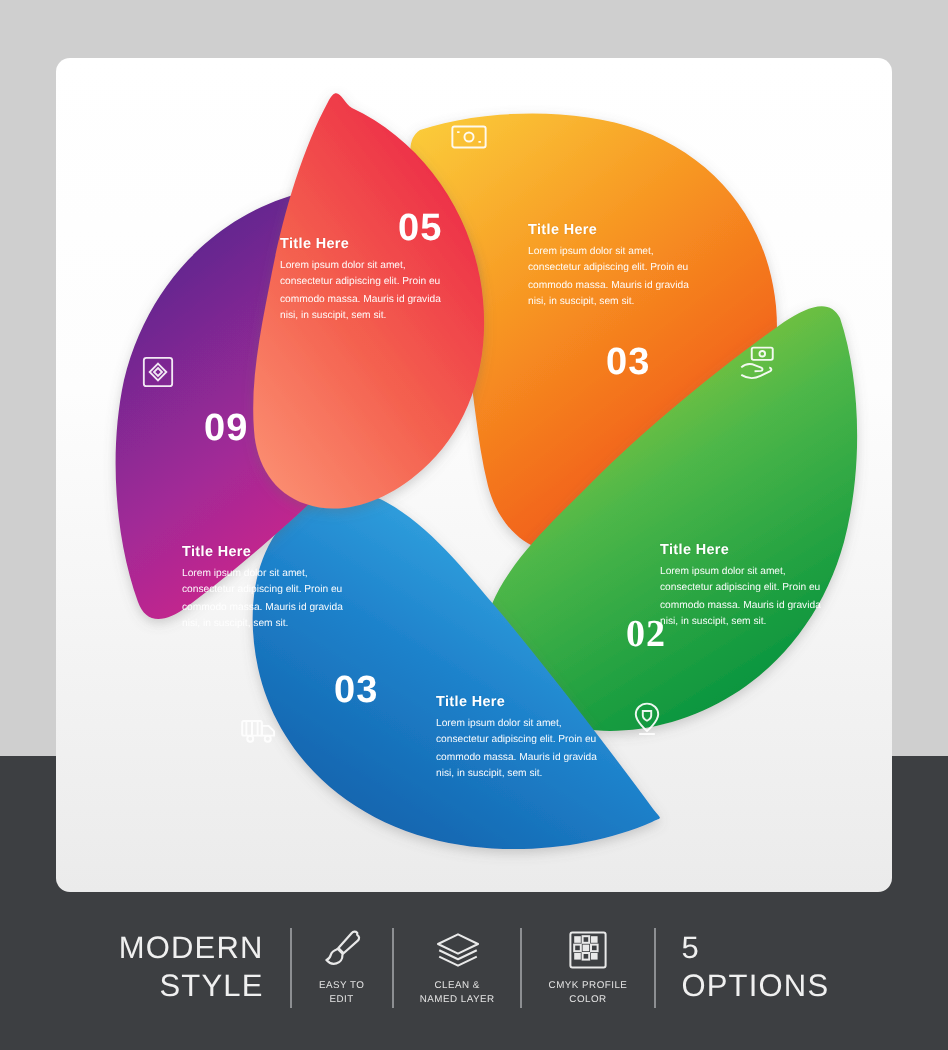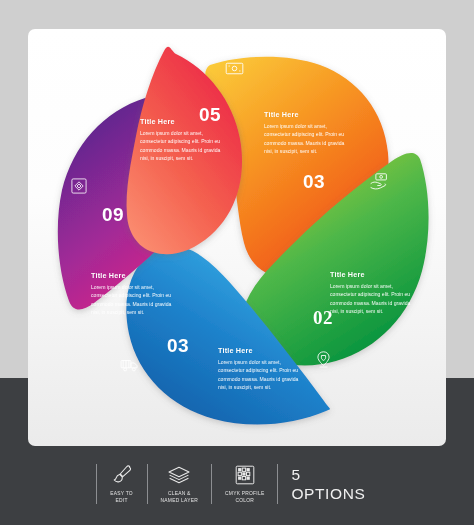--- a/index.html
+++ b/index.html
@@ -311,20 +311,24 @@
         <circle cx="7" cy="17.6" r="1.7"></circle>
         <circle cx="17" cy="17.6" r="1.7"></circle>
         <path d="M4.8 7.4 v8.4 M8 7.4 v8.4 M11.2 7.4 v8.4"></path>
       </svg>
     </div>
 
   </div>
 
   <div id="footer-row">
 
+    <div class="footer-cell" id="cell-modern">
+      <div class="big-text">MODERN
+STYLE</div>
+    </div>
 
     <div class="footer-sep"></div>
 
     <div class="footer-cell">
       <span class="feat-icon">
         <svg width="24" height="24" viewBox="0 0 24 24" fill="none" stroke="#e9e9e9" stroke-width="1.1" stroke-linecap="round" stroke-linejoin="round">
           <path d="M19.6 3.4 c-.8 -.8 -2 -.7 -2.7 .1 L10.2 11 l2.6 2.6 l7.1 -6.3 c.9 -.8 .9 -2.1 -.3 -2.9 Z"></path>
           <path d="M9.8 11.4 l2.6 2.6"></path>
           <path d="M9.6 11.6 c-1.6 .5 -2.9 1.6 -3.3 3.1 c-.3 1.1 -1 1.9 -2.1 2.3 c1.3 1.5 3.2 2.2 5 1.7 c1.9 -.5 3.1 -2.2 3 -4.1"></path>
         </svg>

